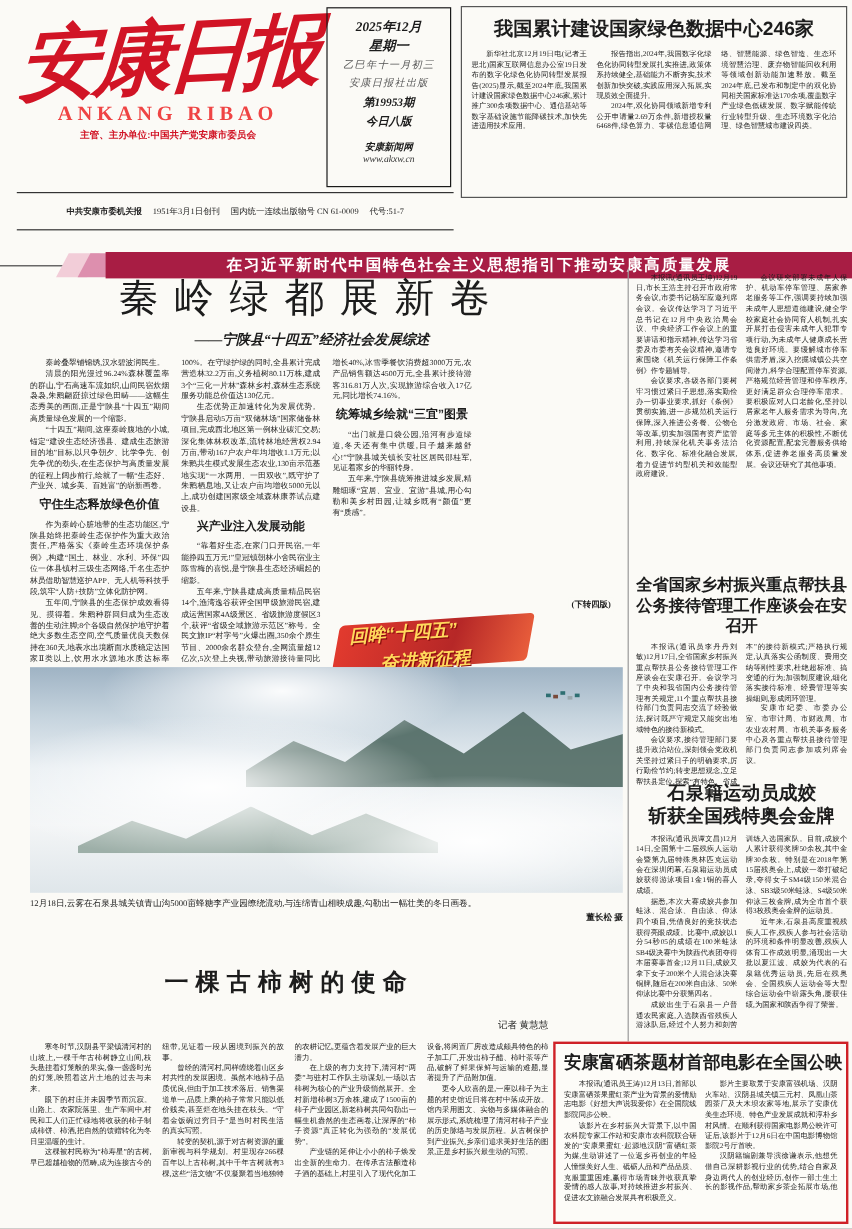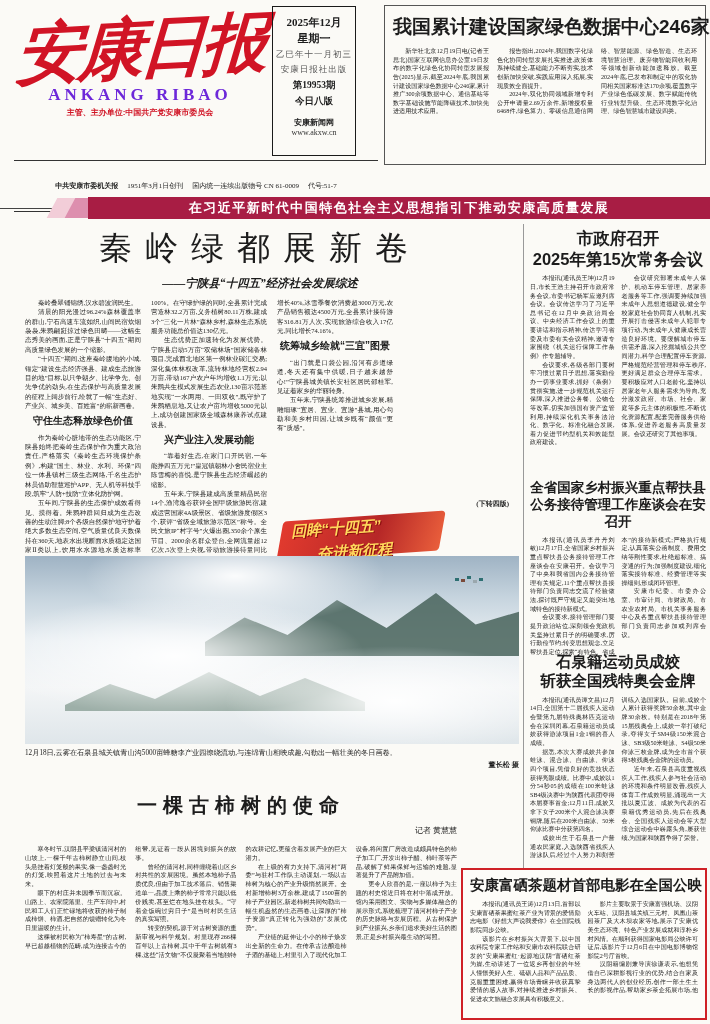--- a/index.html
+++ b/index.html
@@ -2,45 +2,45 @@
 <html><head>
 <meta charset="utf-8">
 <style>
   html,body{margin:0;padding:0;background:#888;}
   .page{position:relative;width:710px;height:1024px;background:#fbfaf6;overflow:hidden;
         font-family:"Liberation Serif","DejaVu Serif",serif;color:#1c1c1c;}
   
   .masthead{position:absolute;left:14px;top:4px;width:252px;height:158px;text-align:center;}
   .mh-title{font-size:66px;font-weight:bold;color:#d11425;font-style:italic;letter-spacing:-4px;
             transform:rotate(-3deg) skewX(-6deg);line-height:1.35;white-space:nowrap;}
-  .mh-latin{font-size:17px;font-weight:bold;color:#6d28d9;letter-spacing:4px;margin-top:-8px;
+  .mh-latin{font-size:17px;font-weight:bold;color:#ef4444;letter-spacing:4px;margin-top:-8px;
             font-family:"Liberation Serif",serif;}
   .mh-org{font-size:8px;color:#d11425;font-weight:bold;margin-top:2px;font-family:"Liberation Sans",sans-serif;}
   .mh-footer{position:absolute;left:14px;top:160px;width:364px;border-top:1px solid #333;border-bottom:1px solid #333;
-             font-size:7px;padding:20px 0;display:flex;gap:9px;justify-content:center;white-space:nowrap;color:#222;}
+             font-size:7px;padding:10px 0;display:flex;gap:9px;justify-content:center;white-space:nowrap;color:#222;}
   .mh-footer b{font-weight:bold;}
   
-  .datebox{position:absolute;left:272px;top:6px;width:84px;height:150px;border:1.5px solid #1a1a1a;
-           text-align:center;padding-top:8px;box-sizing:border-box;}
+  .datebox{position:absolute;left:272px;top:6px;width:104px;height:150px;border:1.5px solid #1a1a1a;
+           text-align:center;padding-top:8px;box-sizing:border-box;font-style:italic;}
   .db-ym{font-size:11px;font-weight:bold;}
   .db-day{font-size:34px;font-weight:bold;font-family:"Liberation Sans",sans-serif;line-height:1.05;}
   .db-week{font-size:11px;font-weight:bold;margin-top:1px;}
   .db-lunar,.db-pub{font-size:8.5px;color:#555;margin-top:3px;letter-spacing:1px;}
   .db-issue,.db-pages{font-size:9.5px;font-weight:bold;margin-top:3px;}
   .db-site{font-size:8px;margin-top:9px;font-weight:bold;}
   .db-url{font-size:8px;color:#333;}
   
   .topbox{position:absolute;left:384px;top:5px;width:322px;height:160px;border:1px solid #555;
           box-sizing:border-box;padding:6px 8px 4px 8px;}
-  .topbox h1{margin:2px 0 7px 0;font-size:19px;font-family:"Liberation Sans",sans-serif;
+  .topbox h1{margin:2px 0 7px 0;font-size:16px;font-family:"Liberation Sans",sans-serif;
              font-weight:bold;text-align:center;letter-spacing:0;white-space:nowrap;}
   .tr-body{column-count:3;column-gap:8px;font-size:6.1px;line-height:1.42;text-align:justify;height:100px;overflow:hidden;}
   p.np{margin:0;text-indent:2em;}
   
-  .banner-row{position:absolute;left:0;top:197px;width:586px;height:22px;}
+  .banner-row{position:absolute;left:0;top:210px;width:586px;height:22px;}
   .banner-hline{position:absolute;left:0;top:11px;width:58px;border-top:1px solid #444;}
   .chev{position:absolute;top:1px;width:26px;height:20px;transform:skewX(-28deg);}
   .chev1{left:52px;background:#f2cdd8;}
   .chev2{left:70px;background:#dd8fae;}
   .banner{position:absolute;left:88px;top:0;width:622px;height:22px;background:#a81d44;color:#fff;
           font-family:"Liberation Sans",sans-serif;font-weight:bold;font-size:13px;letter-spacing:1.5px;
           text-align:center;line-height:22px;white-space:nowrap;}
   
   .lead-head{position:absolute;left:25px;top:226px;width:470px;text-align:center;}
   .lead-head h2{margin:0;font-size:33px;font-family:"Liberation Sans",sans-serif;font-weight:normal;
@@ -79,21 +79,21 @@
   .cloud1,.cloud2,.cloud3{position:absolute;border-radius:50%;background:radial-gradient(closest-side,rgba(255,255,255,.95),rgba(255,255,255,0));}
   .cloud1{left:-40px;top:40px;width:380px;height:120px;}
   .cloud2{left:200px;top:90px;width:340px;height:110px;}
   .cloud3{left:60px;top:-30px;width:300px;height:100px;}
   .village{position:absolute;left:430px;top:22px;width:4px;height:3px;background:#2e6f72;
            box-shadow:6px 1px 0 #7a4a3a, 12px -2px 0 #2e6f72, 18px 2px 0 #9aa7ad, 24px 0 0 #2e6f72;}
   .caption{position:absolute;left:25px;top:748px;width:494px;font-size:7.2px;line-height:1.4;}
   .credit{position:absolute;right:0;top:12px;font-weight:bold;font-size:7.2px;}
   
   .pers{position:absolute;left:25px;top:788px;width:432px;}
-  .pers h2{margin:4px;font-size:20px;font-family:"Liberation Sans",sans-serif;font-weight:bold;
+  .pers h2{margin:17px;font-size:20px;font-family:"Liberation Sans",sans-serif;font-weight:bold;
            text-align:center;letter-spacing:6px;white-space:nowrap;}
   .pers-by{text-align:right;font-size:8px;margin-top:6px;}
   .pers-body{margin-top:9px;column-count:4;column-gap:9px;font-size:6.2px;line-height:1.42;
              text-align:justify;height:178px;overflow:hidden;}
   
   .movie{position:absolute;left:461px;top:868px;width:246px;height:152px;border:2.5px solid #cf2127;
          box-sizing:border-box;background:#fdfcf8;padding:5px 7px;}
   .movie h3{margin:1px 0 5px 0;font-size:14.5px;font-family:"Liberation Sans",sans-serif;font-weight:bold;
             text-align:center;white-space:nowrap;letter-spacing:0;}
   .movie .r-body{column-count:2;height:112px;font-size:6.1px;}
@@ -164,24 +164,20 @@
     <div class="graphic">
       <div class="flag"></div>
       <div class="g1">回眸“十四五”</div>
       <div class="g2">奋进新征程</div>
     </div>
   </div>
 
   <div class="vrule"></div>
 
   <div class="rart" id="gov">
-    <h3>
-      <span>市政府召开</span><br>
-      <span>2025年第15次常务会议</span>
-    </h3>
     <div class="r-body">
       <p class="np">本报讯(通讯员王坤)12月19日,市长王浩主持召开市政府常务会议,市委书记杨军应邀列席会议。会议传达学习了习近平总书记在12月中央政治局会议、中央经济工作会议上的重要讲话和指示精神,传达学习省委及市委有关会议精神,邀请专家围绕《机关运行保障工作条例》作专题辅导。</p>
       <p class="np">会议要求,各级各部门要树牢习惯过紧日子思想,落实勤俭办一切事业要求,抓好《条例》贯彻实施,进一步规范机关运行保障,深入推进公务餐、公物仓等改革,切实加强国有资产监管利用,持续深化机关事务法治化、数字化、标准化融合发展,着力促进节约型机关和效能型政府建设。</p>
       <p class="np">会议研究部署未成年人保护、机动车停车管理、居家养老服务等工作,强调要持续加强未成年人思想道德建设,健全学校家庭社会协同育人机制,扎实开展打击侵害未成年人犯罪专项行动,为未成年人健康成长营造良好环境。要缓解城市停车供需矛盾,深入挖掘城镇公共空间潜力,科学合理配置停车资源,严格规范经营管理和停车秩序,更好满足群众合理停车需求。要积极应对人口老龄化,坚持以居家老年人服务需求为导向,充分激发政府、市场、社会、家庭等多元主体的积极性,不断优化资源配置,配套完善服务供给体系,促进养老服务高质量发展。会议还研究了其他事项。</p>
     </div>
   </div>
 
   <div class="rart" id="ath">
     <h3>
       <span>石泉籍运动员成姣</span><br>

